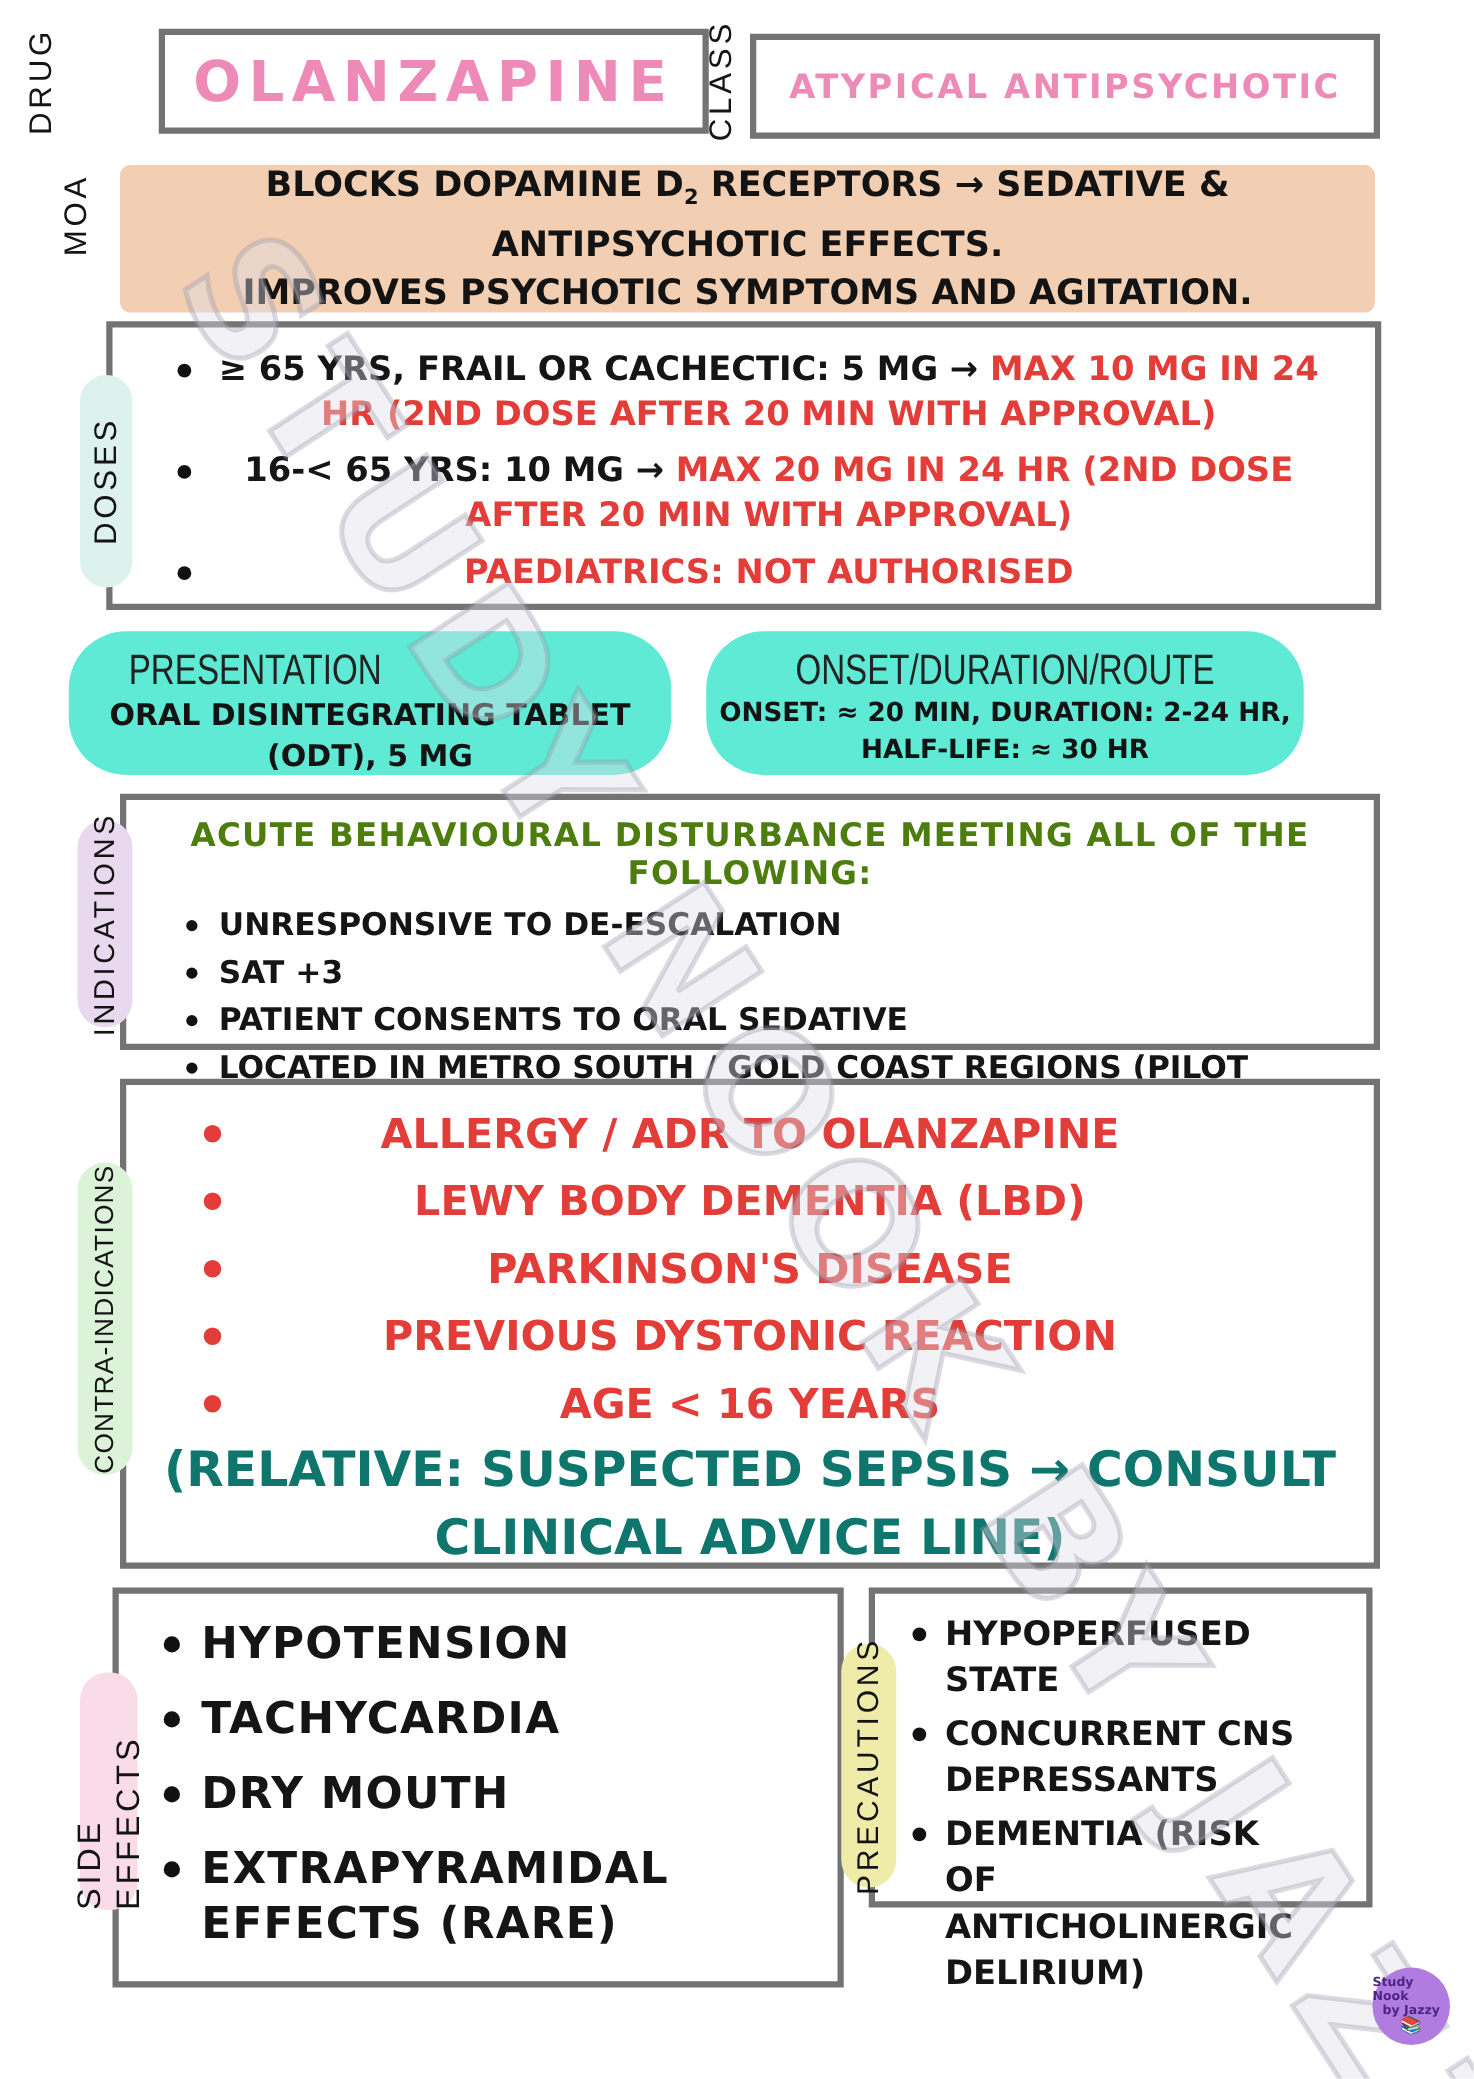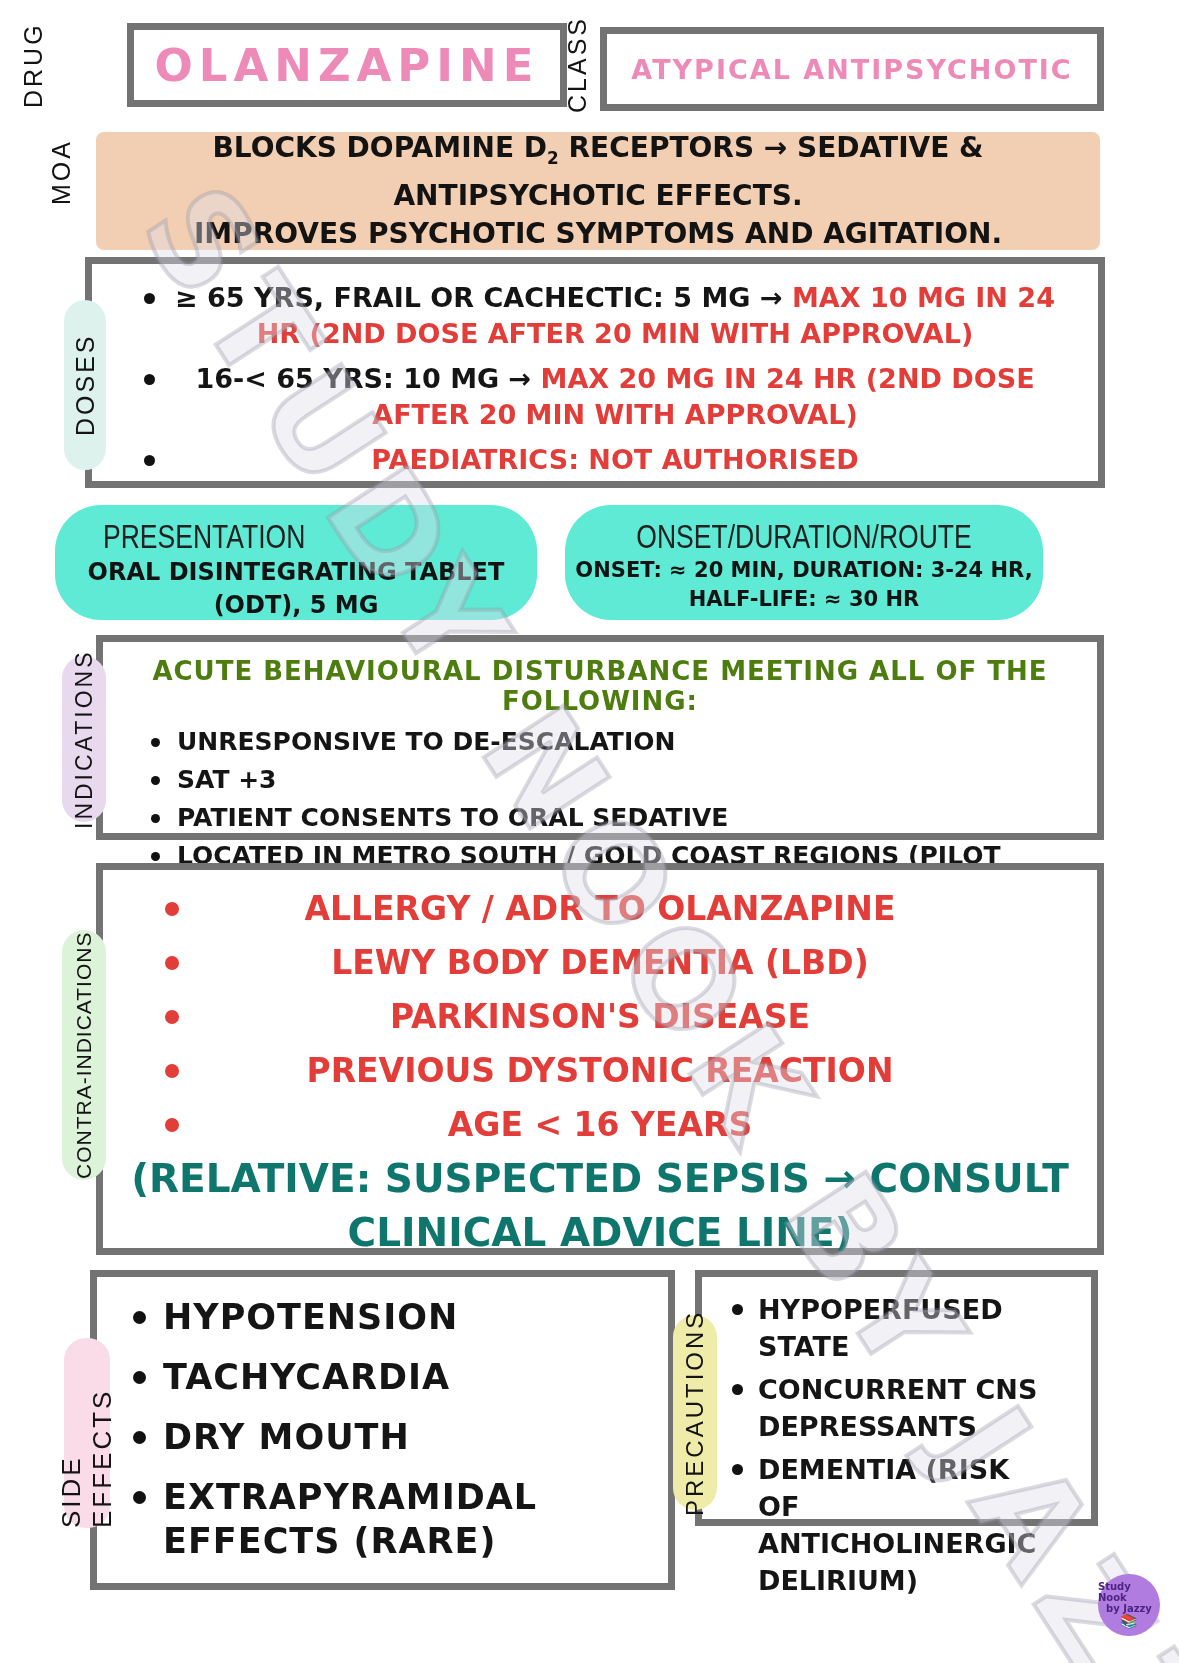--- a/index.html
+++ b/index.html
@@ -1,20 +1,20 @@
 <!DOCTYPE html>
 <html><head>
 <meta charset="utf-8">
 <style>
   html,body{margin:0;padding:0;background:#ffffff;}
   #page{position:relative;width:1179px;height:1663px;background:#ffffff;overflow:hidden;
         font-family:"DejaVu Sans",sans-serif;color:#151515;}
 
   
-  .box{position:absolute;background:#fff;border:7px solid #737373;box-sizing:border-box;z-index:1;}
+  .box{position:absolute;background:#fff;border:5px solid #737373;box-sizing:border-box;z-index:1;}
   .vlabel{position:absolute;display:flex;align-items:center;justify-content:center;
           writing-mode:vertical-rl;transform:rotate(180deg);
           font-family:"Liberation Sans",sans-serif;font-size:25px;letter-spacing:3px;
           color:#141414;z-index:3;box-sizing:border-box;}
   .pill-label{border-radius:22px;}
   .t-red{color:#e23d38;}
   .t-black{color:#151515;}
   ul{list-style:none;margin:0;padding:0;}
   li{position:relative;font-weight:700;}
   sub{font-size:0.6em;}
@@ -126,21 +126,21 @@
   </div>
   <div class="vlabel pill-label" id="doses-pill">DOSES</div>
 
   <div class="round-pill" id="presentation-pill">
     <span class="pill-title">PRESENTATION</span>
     <div class="pill-body">ORAL DISINTEGRATING TABLET</div>
     <div class="pill-body">(ODT), 5 MG</div>
   </div>
   <div class="round-pill" id="onset-pill">
     <span class="pill-title">ONSET/DURATION/ROUTE</span>
-    <div class="pill-body">ONSET: ≈ 20 MIN, DURATION: 3-24 HR,</div>
+    <div class="pill-body">ONSET: ≈ 20 MIN, DURATION: 2-24 HR,</div>
     <div class="pill-body">HALF-LIFE: ≈ 30 HR</div>
   </div>
 
   <div class="box" id="indications-box">
     <div id="indications-heading">ACUTE BEHAVIOURAL DISTURBANCE MEETING ALL OF THE FOLLOWING:</div>
     <ul id="indications-list">
         <li>UNRESPONSIVE TO DE-ESCALATION</li>
         <li>SAT +3</li>
         <li>PATIENT CONSENTS TO ORAL SEDATIVE</li>
         <li>LOCATED IN METRO SOUTH / GOLD COAST REGIONS (PILOT SCOPE ONLY)</li>

